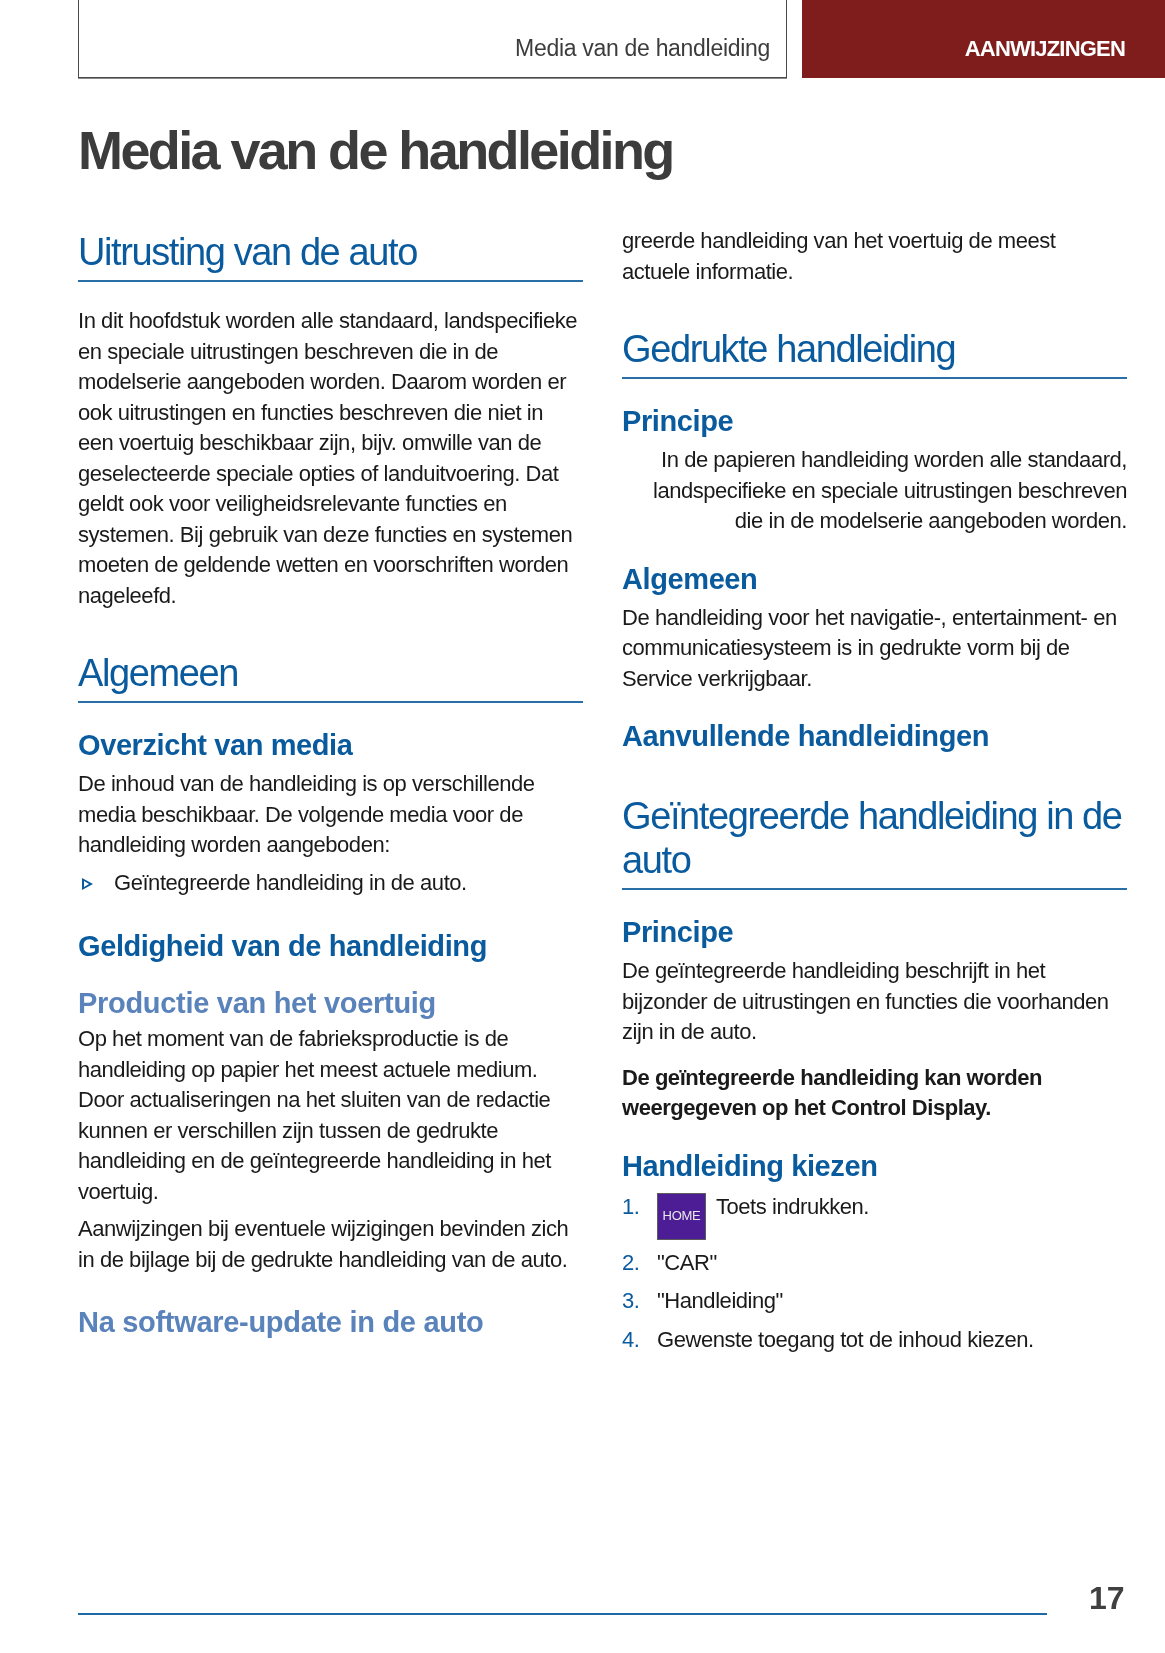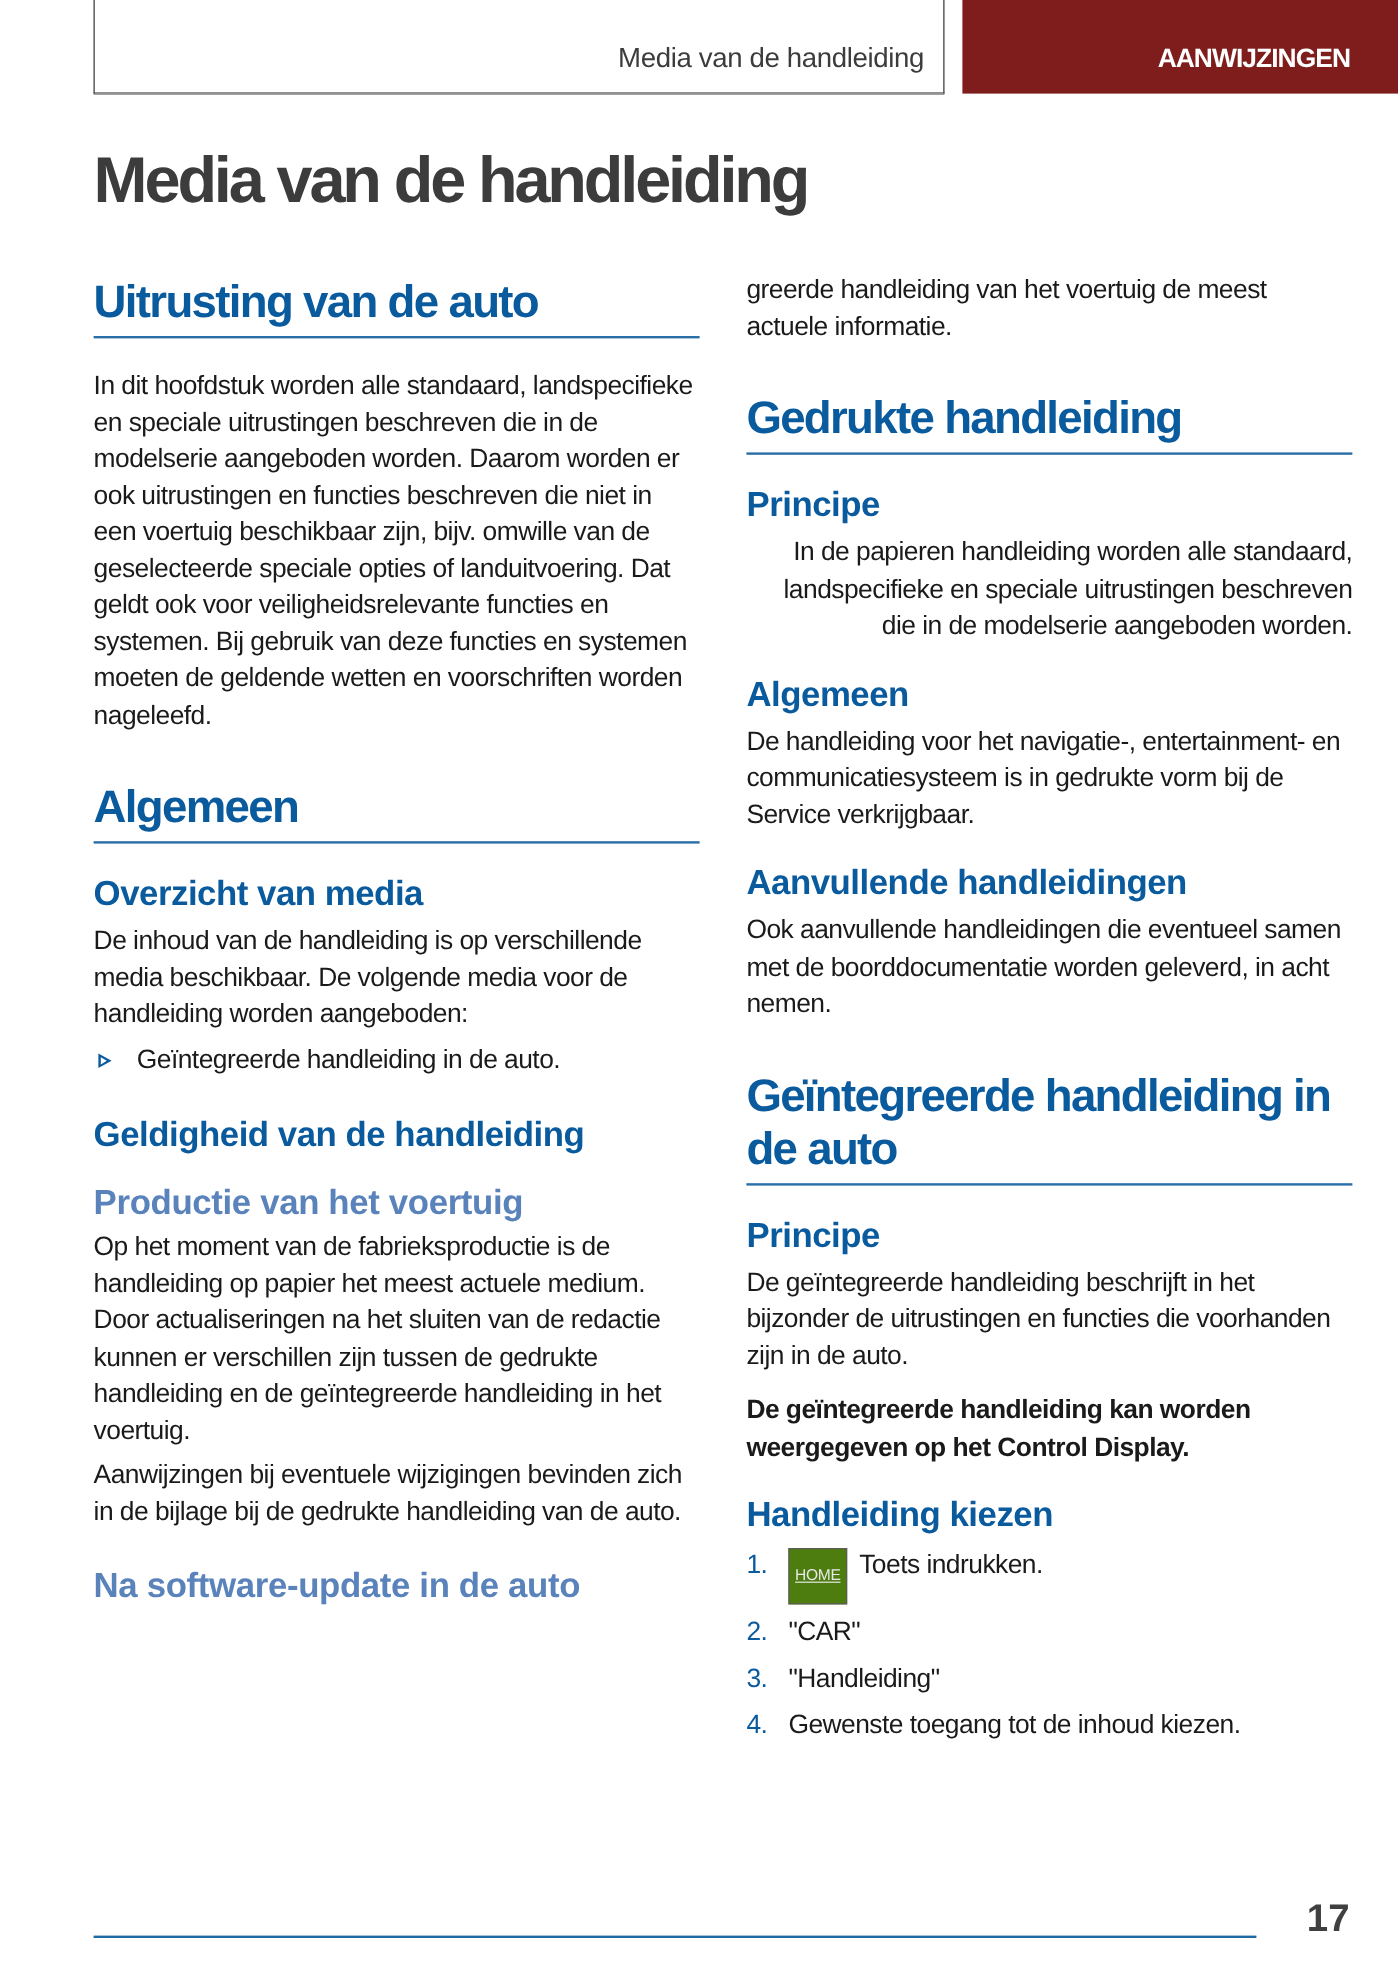--- a/index.html
+++ b/index.html
@@ -28,21 +28,21 @@
       position: absolute; left: 78px; top: 118px;
       font-size: 54px; font-weight: bold; color: #3c3c3c; letter-spacing: -2.6px;
       line-height: 64px;
     }
 
     .col { position: absolute; width: 505px; }
     .col-left { left: 78px; top: 230px; }
     .col-right { left: 622px; top: 230px; }
 
     .h2 {
-      font-size: 38px; font-weight: bold; color: #0a5a9e; letter-spacing: -1.4px;
+      font-size: 38px; font-weight: normal; color: #0a5a9e; letter-spacing: -1.4px;
       line-height: 44px; padding-bottom: 6px;
       border-bottom: 2px solid #2a6ea8;
     }
     .h3 {
       font-size: 29px; font-weight: bold; color: #0a5a9e; letter-spacing: -0.4px;
       line-height: 36px;
     }
     .h4 {
       font-size: 29px; font-weight: bold; color: #5a83bb; letter-spacing: -0.3px;
       line-height: 34px;
@@ -61,25 +61,24 @@
     .bullet-icon::after {
       content: ""; position: absolute; left: -9px; top: -3px; width: 0; height: 0;
       border-top: 3px solid transparent; border-bottom: 3px solid transparent;
       border-left: 5px solid #ffffff;
     }
 
     .steps { list-style: none; }
     .steps li { position: relative; padding-left: 35px; font-size: 22px; line-height: 30.5px; letter-spacing: -0.45px; margin-top: 8px; }
     .step-num { position: absolute; left: 0; top: 0; color: #0a5a9e; }
     .home-key {
-      display: inline-block; width: 49px; height: 47px; background: #4d7c0f;
+      display: inline-block; width: 49px; height: 47px; background: #4c1d95;
       border: 1px solid #5c5c5c; color: #e8e8e8; font-size: 13px;
       text-align: center; line-height: 44px; vertical-align: -6px; margin-right: 10px;
       letter-spacing: -0.3px;
-      text-decoration: underline;
     }
 
     .footer-rule {
       position: absolute; left: 78px; top: 1613px; width: 969px; height: 2px; background: #1d6aa5;
     }
     .page-number {
       position: absolute; left: 1089px; top: 1580px;
       font-size: 32px; font-weight: bold; color: #404040;
     }
   </style>
@@ -129,21 +128,20 @@
   <section style="margin-top:40px;">
     <h2 class="h2">Gedrukte handleiding</h2>
 
     <h3 class="h3" style="margin-top:24px;">Principe</h3>
     <p class="p" style="margin-top:6px;text-align:right;">In de papieren handleiding worden alle standaard, landspecifieke en speciale uitrustingen beschreven die in de modelserie aangeboden worden.</p>
 
     <h3 class="h3" style="margin-top:24px;">Algemeen</h3>
     <p class="p" style="margin-top:6px;">De handleiding voor het navigatie-, entertainment- en communicatiesysteem is in gedrukte vorm bij de Service verkrijgbaar.</p>
 
     <h3 class="h3" style="margin-top:24px;">Aanvullende handleidingen</h3>
-    <p class="p" style="margin-top:6px;">Ook aanvullende handleidingen die eventueel samen met de boorddocumentatie worden geleverd, in acht nemen.</p>
   </section>
 
   <section style="margin-top:40px;">
     <h2 class="h2">Geïntegreerde handleiding in de auto</h2>
 
     <h3 class="h3" style="margin-top:24px;">Principe</h3>
     <p class="p" style="margin-top:6px;">De geïntegreerde handleiding beschrijft in het bijzonder de uitrustingen en functies die voorhanden zijn in de auto.</p>
     <p class="p" style="margin-top:15px;font-weight:bold;">De geïntegreerde handleiding kan worden weergegeven op het Control Display.</p>
 
     <h3 class="h3" style="margin-top:24px;">Handleiding kiezen</h3>

